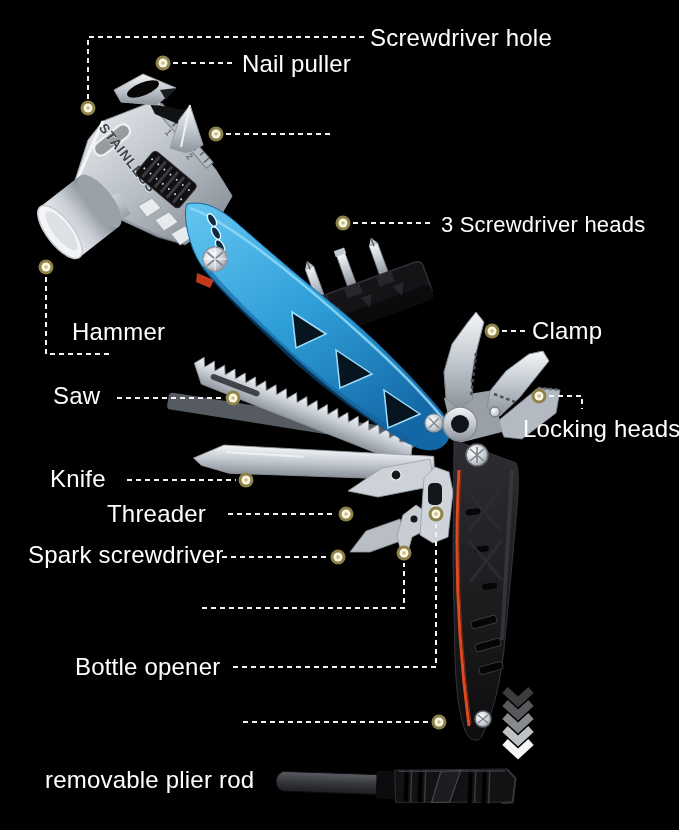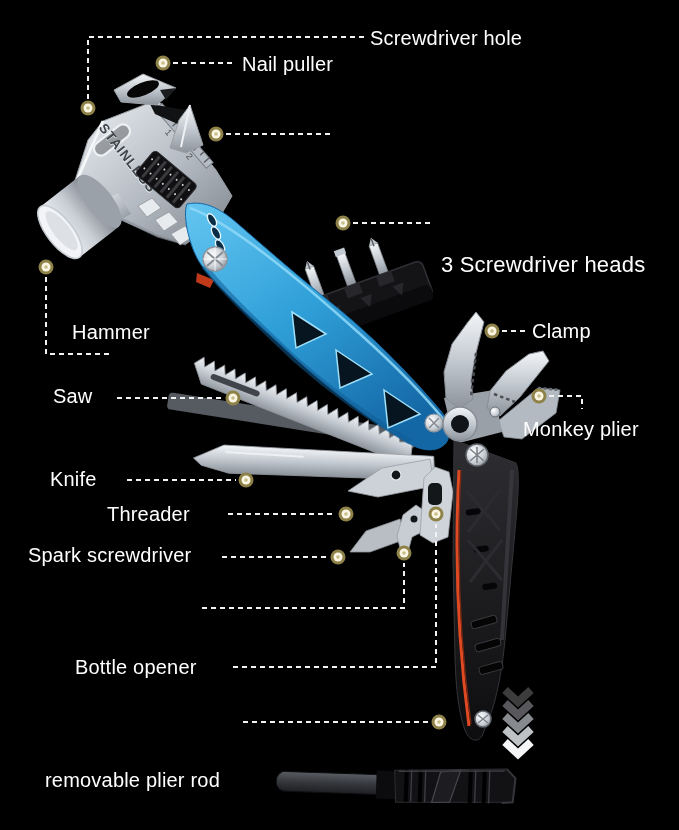--- a/index.html
+++ b/index.html
@@ -2,24 +2,24 @@
 <html><head>
 <meta charset="utf-8">
 <style>
   html,body{margin:0;padding:0;background:#000;}
   .stage{
     position:relative;width:679px;height:830px;background:#000;
     overflow:hidden;font-family:"Liberation Sans",sans-serif;
   }
   .stage svg{position:absolute;left:0;top:0;}
   .lbl{
-    position:absolute;color:#ffffff;font-size:20px;line-height:26px;
+    position:absolute;color:#ffffff;font-size:24px;line-height:26px;
     white-space:nowrap;letter-spacing:0.2px;
   }
-  .lbl.small{font-size:22px;margin-top:40px;}
+  .lbl.small{font-size:22px;}
 </style>
 </head>
 <body>
 
 <div class="stage">
 
 <svg width="679" height="830" viewBox="0 0 679 830">
   <defs>
     <linearGradient id="gMet" x1="0" y1="0" x2="0" y2="1">
       <stop offset="0" stop-color="#f4f6f8"></stop>
@@ -407,19 +407,19 @@
     </g>
   </g>
 </svg>
 
   <div class="lbl" style="left:370px;top:25px">Screwdriver hole</div>
   <div class="lbl" style="left:242px;top:51px">Nail puller</div>
   <div class="lbl small" style="left:441px;top:212px">3 Screwdriver heads</div>
   <div class="lbl" style="left:72px;top:319px">Hammer</div>
   <div class="lbl" style="left:53px;top:383px">Saw</div>
   <div class="lbl" style="left:532px;top:318px">Clamp</div>
-  <div class="lbl" style="left:523px;top:416px">Monkey plier</div>
+  <div class="lbl" style="left:523px;top:416px">Locking heads</div>
   <div class="lbl" style="left:50px;top:466px">Knife</div>
   <div class="lbl" style="left:107px;top:501px">Threader</div>
   <div class="lbl" style="left:28px;top:542px">Spark screwdriver</div>
   <div class="lbl" style="left:75px;top:654px">Bottle opener</div>
   <div class="lbl" style="left:45px;top:767px">removable plier rod</div>
 </div>
 
 </body></html>

